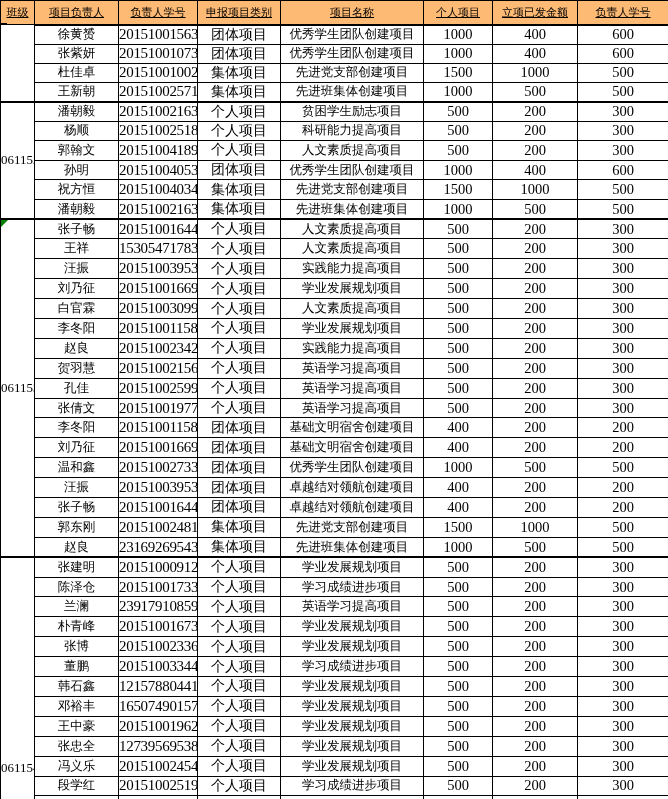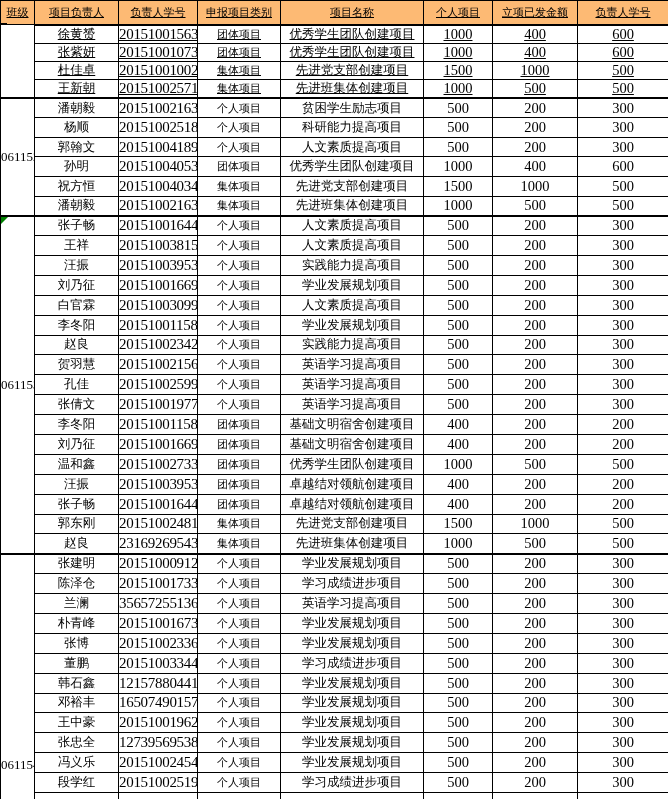--- a/index.html
+++ b/index.html
@@ -8,29 +8,29 @@
     font-family:"Liberation Serif","DejaVu Serif",serif;color:#000;
   }
   table{border-collapse:collapse;table-layout:fixed;width:668px;}
   th,td{
     border:1px solid #000;padding:0;margin:0;text-align:center;vertical-align:middle;
     overflow:hidden;white-space:nowrap;color:#000;
   }
   thead tr{height:24px;}
   th{font-weight:normal;font-size:11px;border-bottom:2px solid #000;background:#fdba74;text-decoration:underline;}
   th.c0{border-bottom:none;}
-  tr.h-a{height:18.3px;text-decoration:underline;}
+  tr.h-a{height:18.3px;}
   tr.h-b{height:19.6px;}
   tr.h-c{height:19.9px;}
   tr.h-partial{height:12px;}
   tr.sec-start td{border-top:2px solid #000;}
   td.c0{position:relative;font-size:13px;font-family:"Liberation Serif","DejaVu Serif",serif;}
   td.c1{font-size:12.5px;}
   td.c2{font-size:15px;font-family:"Liberation Serif","DejaVu Serif",serif;letter-spacing:-0.3px;}
-  td.c3{font-size:11px;}
+  td.c3{font-size:14px;}
   td.c4{font-size:12.5px;}
   td.c5,td.c6,td.c7{font-size:14.5px;font-family:"Liberation Serif","DejaVu Serif",serif;}
   .err-tri{
     position:absolute;top:0;left:0;width:0;height:0;
     border-top:7px solid #008000;border-right:7px solid transparent;
   }
   .label-low{position:absolute;top:202px;left:0;width:100%;display:block;text-align:center;}
   .stub{position:absolute;left:0;top:23px;width:7px;height:2px;background:#000;}
 </style>
 </head>
@@ -158,21 +158,21 @@
           <td class="c1">张子畅</td>
           <td class="c2">20151001644</td>
           <td class="c3">个人项目</td>
           <td class="c4">人文素质提高项目</td>
           <td class="c5">500</td>
           <td class="c6">200</td>
           <td class="c7">300</td>
         </tr>
         <tr class="h-c">
           <td class="c1">王祥</td>
-          <td class="c2">20151003815</td>
+          <td class="c2">15305471783</td>
           <td class="c3">个人项目</td>
           <td class="c4">人文素质提高项目</td>
           <td class="c5">500</td>
           <td class="c6">200</td>
           <td class="c7">300</td>
         </tr>
         <tr class="h-c">
           <td class="c1">汪振</td>
           <td class="c2">20151003953</td>
           <td class="c3">个人项目</td>
@@ -323,21 +323,21 @@
           <td class="c1">陈泽仓</td>
           <td class="c2">20151001733</td>
           <td class="c3">个人项目</td>
           <td class="c4">学习成绩进步项目</td>
           <td class="c5">500</td>
           <td class="c6">200</td>
           <td class="c7">300</td>
         </tr>
         <tr class="h-c">
           <td class="c1">兰澜</td>
-          <td class="c2">35657255136</td>
+          <td class="c2">23917910859</td>
           <td class="c3">个人项目</td>
           <td class="c4">英语学习提高项目</td>
           <td class="c5">500</td>
           <td class="c6">200</td>
           <td class="c7">300</td>
         </tr>
         <tr class="h-c">
           <td class="c1">朴青峰</td>
           <td class="c2">20151001673</td>
           <td class="c3">个人项目</td>

